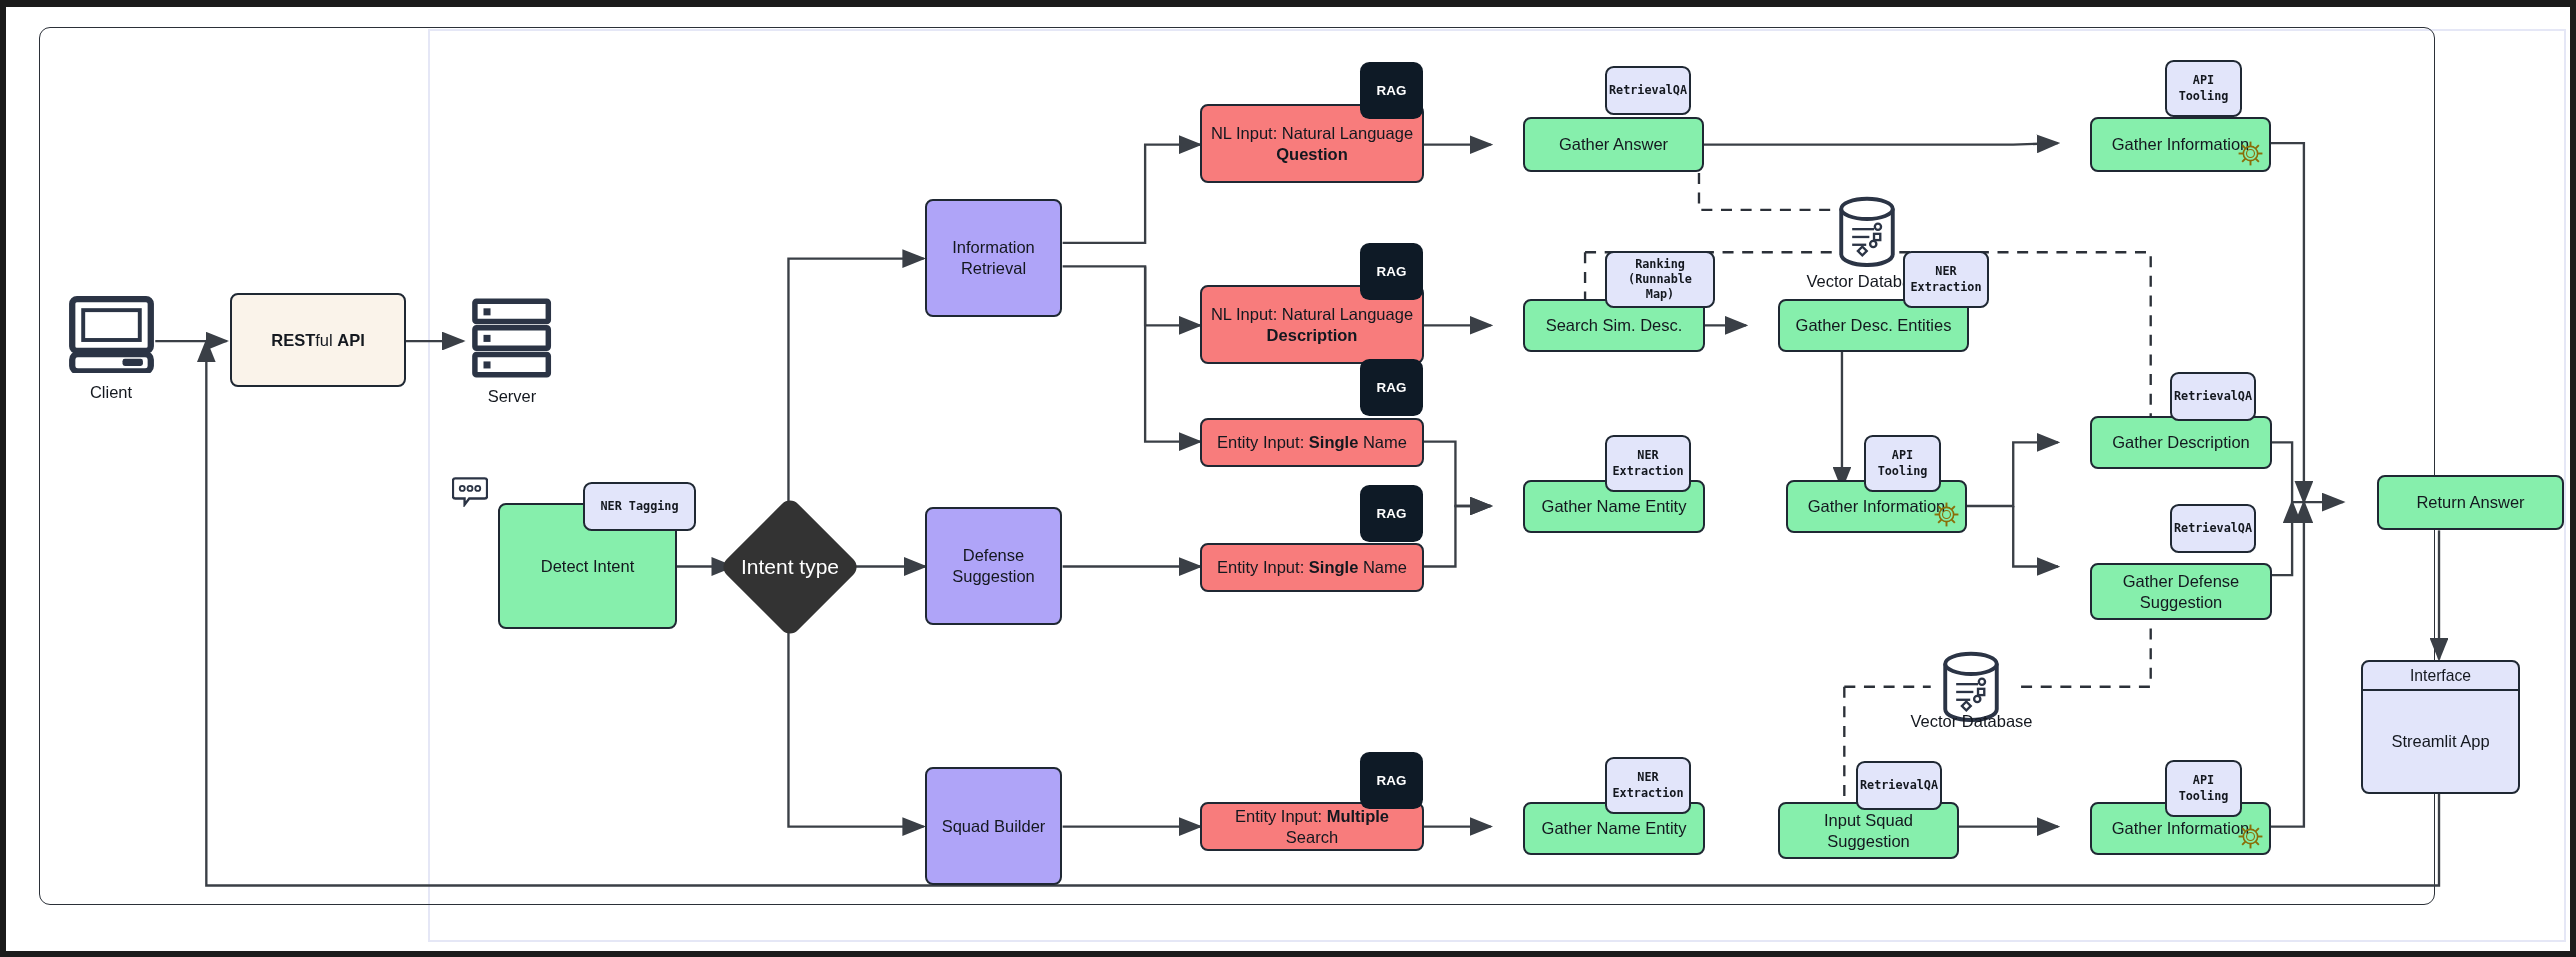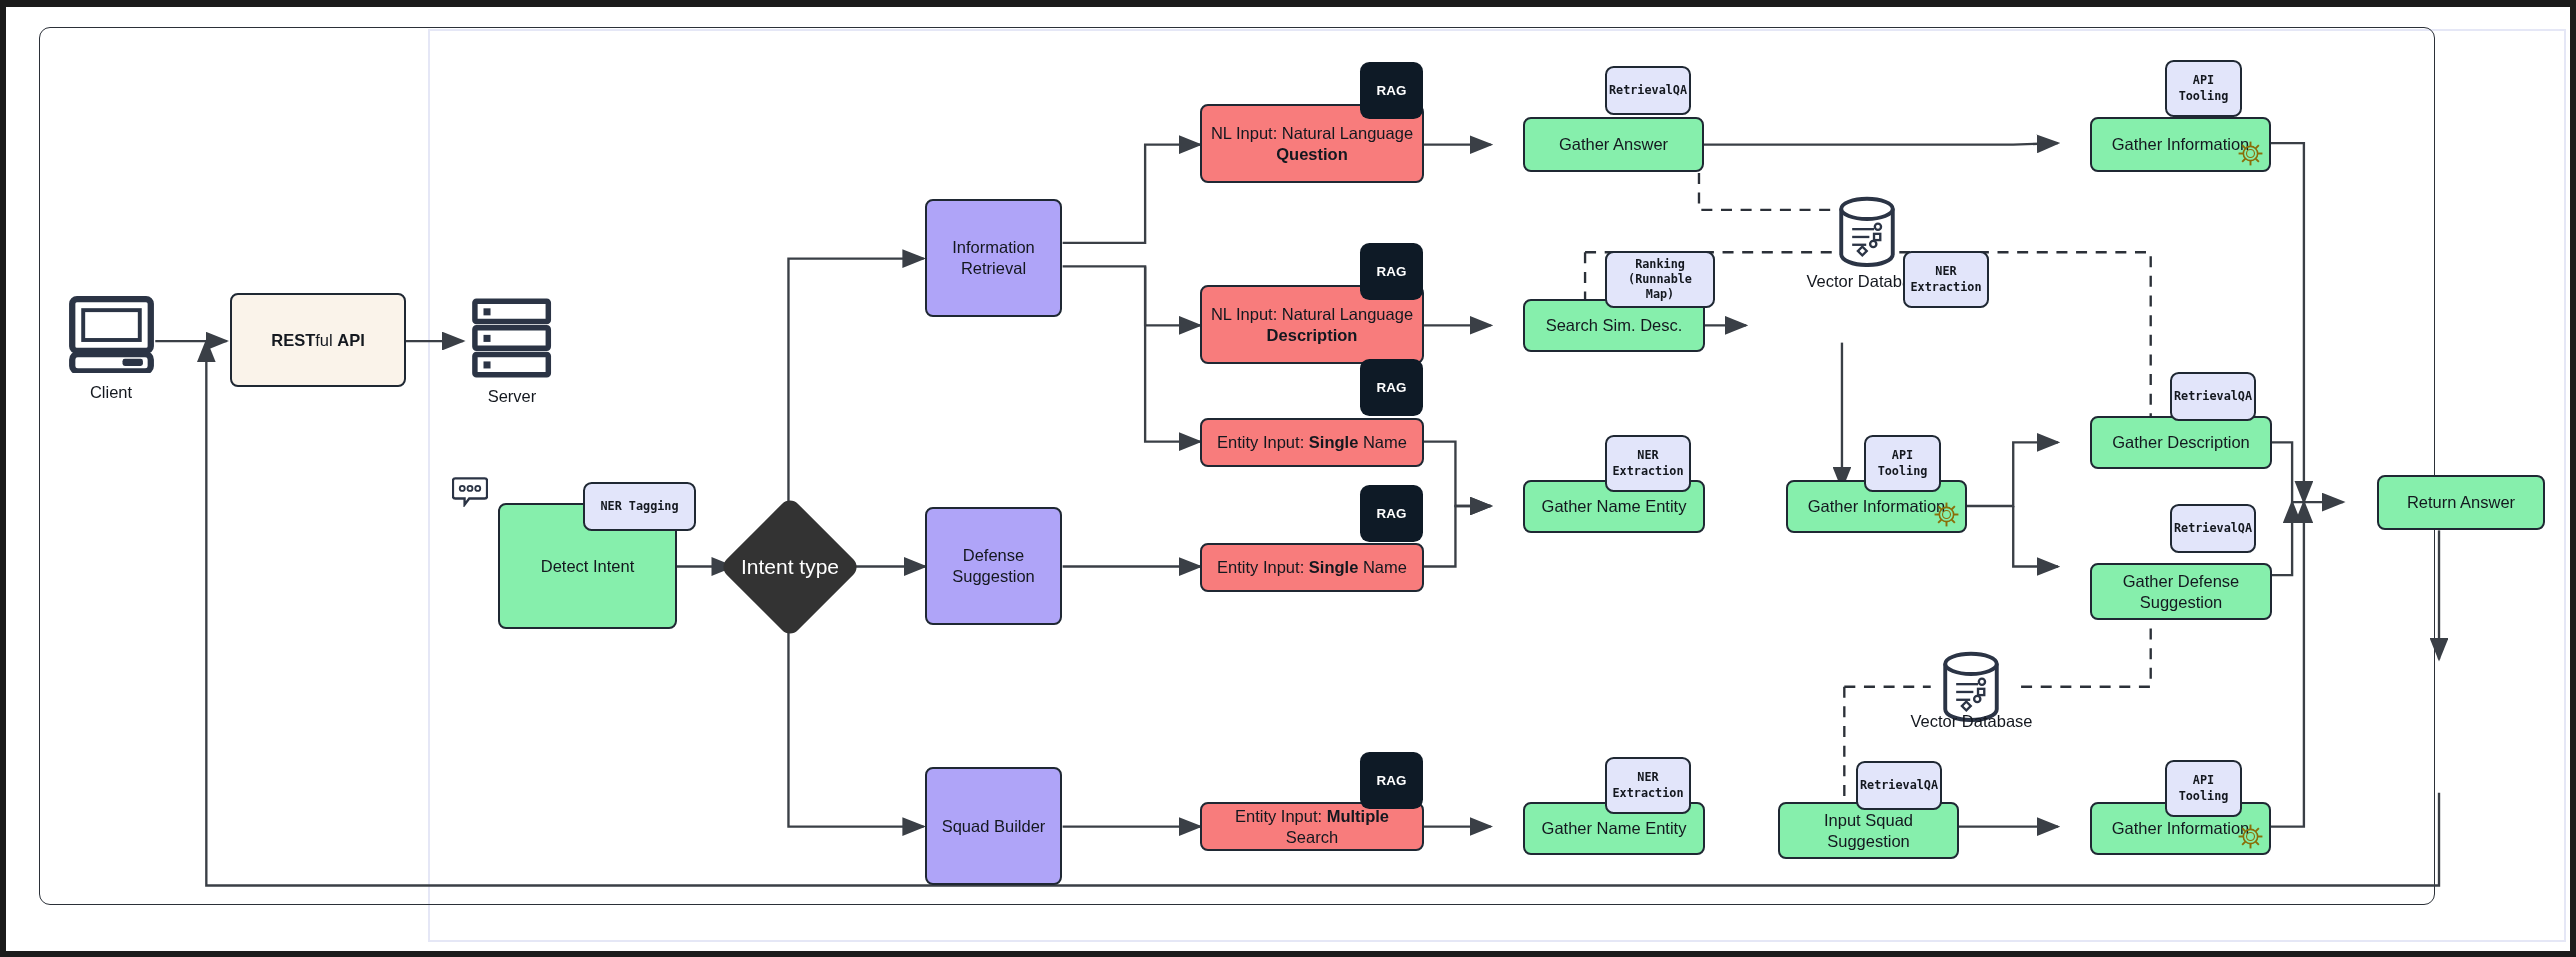--- a/index.html
+++ b/index.html
@@ -269,20 +269,23 @@
     <div class="badge" style="left:1599px;top:244px;width:110px;height:57px;">
       <span>Ranking (Runnable Map)</span>
     </div>
     <div class="node yellow" style="left:1485px;top:292px;width:182px;height:53px;">
       <span>Search Sim. Desc.</span>
     </div>
 
     <div class="badge" style="left:1897px;top:244px;width:86px;height:57px;">
       <span>NER Extraction</span>
     </div>
+    <div class="node yellow" style="left:1740px;top:292px;width:191px;height:53px;">
+      <span>Gather Desc. Entities</span>
+    </div>
 
     <div class="badge" style="left:1599px;top:428px;width:86px;height:57px;">
       <span>NER Extraction</span>
     </div>
     <div class="node yellow" style="left:1485px;top:473px;width:182px;height:53px;">
       <span>Gather Name Entity</span>
     </div>
 
     <div class="badge" style="left:1858px;top:428px;width:77px;height:57px;">
       <span>API Tooling</span>
@@ -349,24 +352,28 @@
           <line x1="2" y1="17" x2="8" y2="17"></line>
             <line x1="26" y1="17" x2="32" y2="17"></line>
           <line x1="6.5" y1="6.5" x2="10.5" y2="10.5"></line>
             <line x1="23.5" y1="23.5" x2="27.5" y2="27.5"></line>
           <line x1="27.5" y1="6.5" x2="23.5" y2="10.5"></line>
             <line x1="10.5" y1="23.5" x2="6.5" y2="27.5"></line>
         </g>
       </svg>
     </div>
 
-    <div class="node yellow" style="left:2339px;top:468px;width:168px;height:55px;">
+    <div class="node yellow" style="left:2339px;top:468px;width:187px;height:55px;">
       <span>Return Answer</span>
     </div>
 
+    <div class="iface" style="left:2355px;top:653px;width:159px;height:134px;">
+      <div class="iface-hdr">Interface</div>
+      <div class="iface-body">Streamlit App</div>
+    </div>
 
     <div class="iconwrap" style="left:1829px;top:189px;width:64px;height:71px;">
       <svg viewBox="0 0 82 90" width="64" height="71">
         <path d="M8,16 V74 A33,14 0 0 0 74,74 V16" fill="#ffffff" stroke="#2b3445" stroke-width="5"></path>
         <ellipse cx="41" cy="16" rx="33" ry="13" fill="#ffffff" stroke="#2b3445" stroke-width="5"></ellipse>
         <g stroke="#2b3445" stroke-width="3" fill="none">
           <line x1="22" y1="42" x2="50" y2="42"></line>
             <circle cx="55" cy="39" r="4"></circle>
           <line x1="22" y1="52" x2="44" y2="52"></line>
             <rect x="50" y="48" width="8" height="8"></rect>

